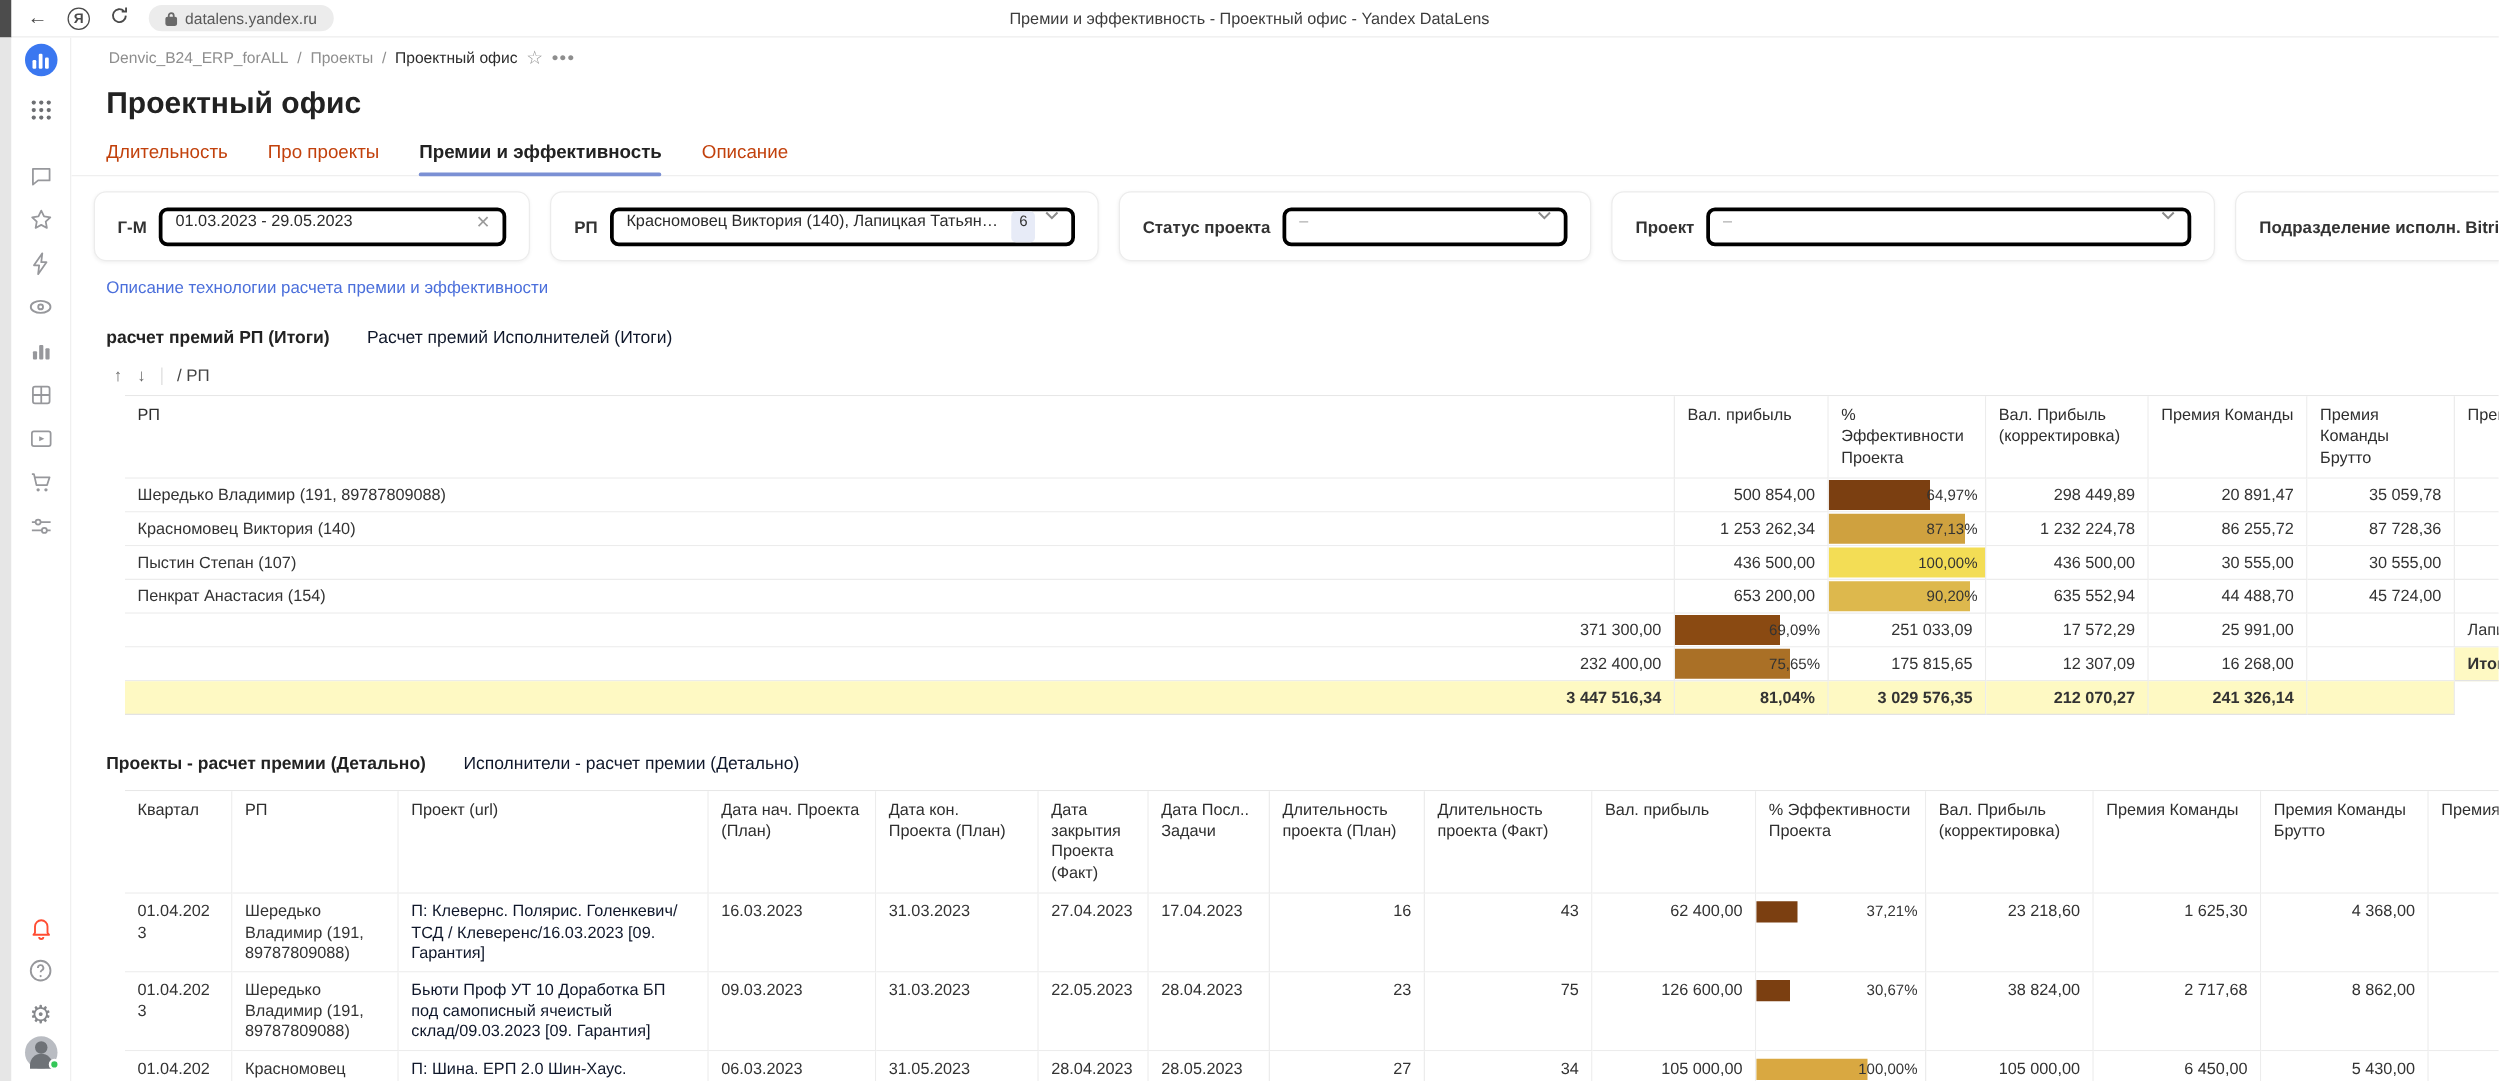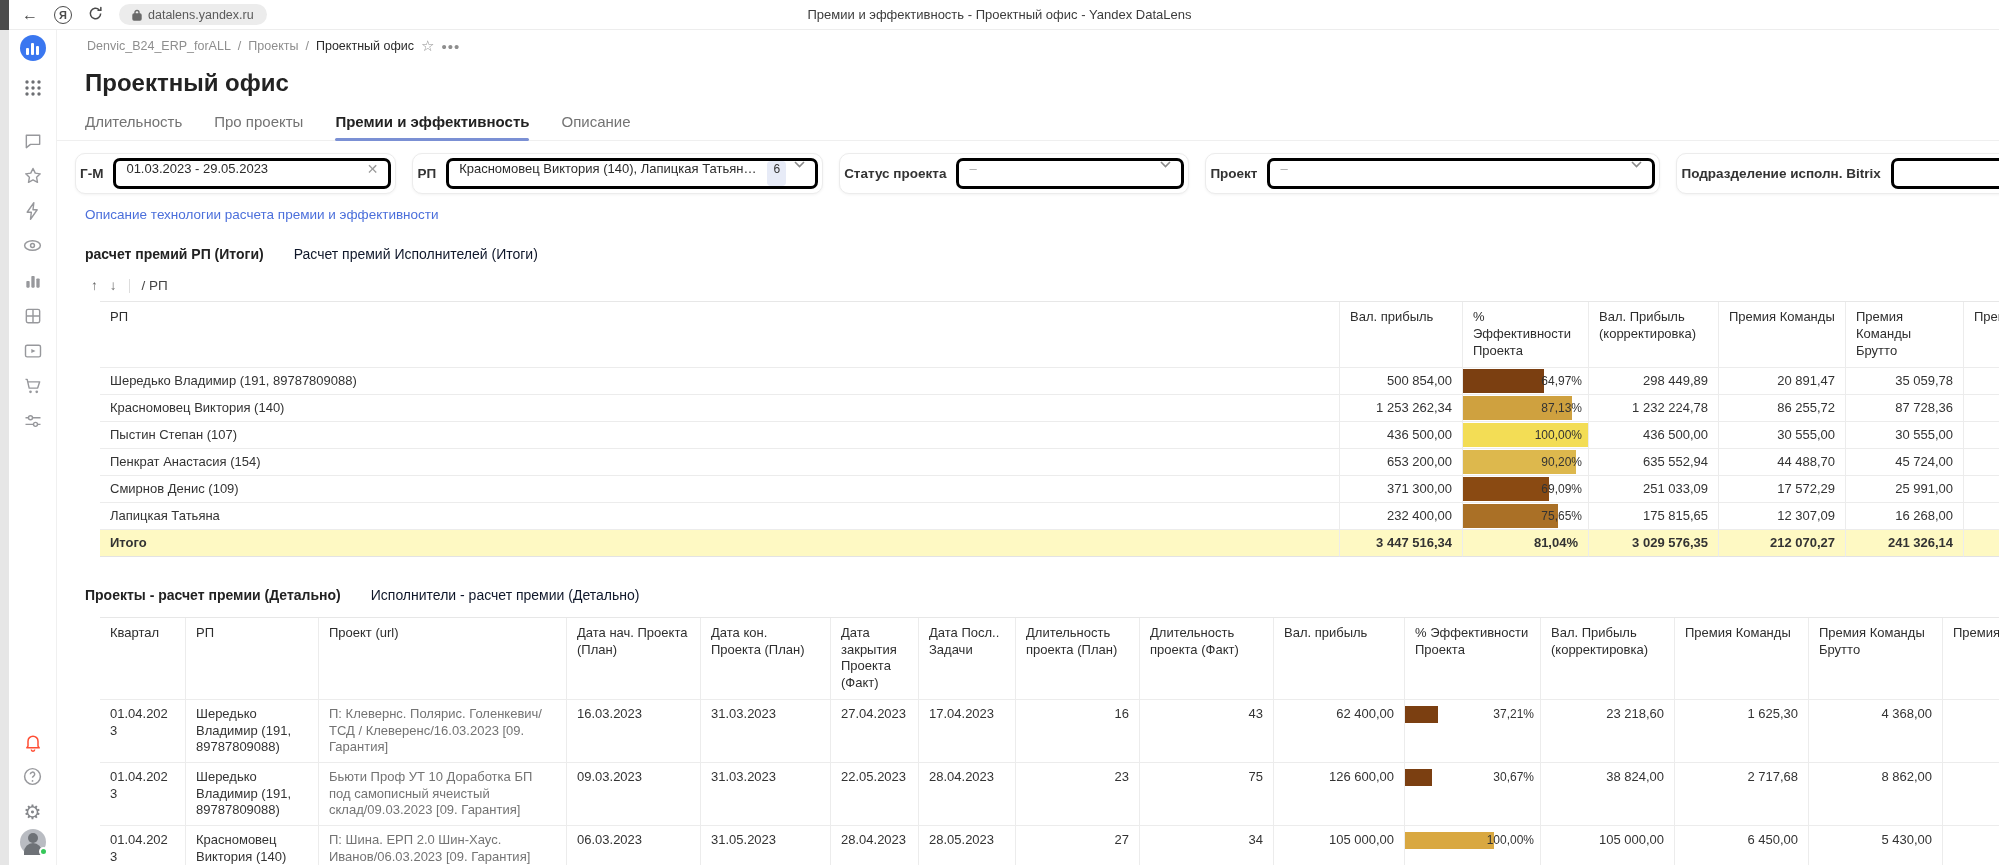--- a/index.html
+++ b/index.html
@@ -38,29 +38,29 @@
   
   .main { position:absolute; left:57px; top:30px; width:1942px; height:835px; overflow:hidden; background:#fff;}
   .breadcrumb { padding:7px 0 0 30px; font-size:12.5px; color:#8e8e8e; display:flex; align-items:center; gap:7px;}
   .breadcrumb .bc-item { cursor:pointer; }
   .breadcrumb .bc-last { color:#2b2b2b; }
   .bc-star { color:#8e8e8e; font-size:15px; cursor:pointer; }
   .bc-dots { color:#8e8e8e; font-size:15px; letter-spacing:1px; cursor:pointer;}
   .page-title { padding:14px 0 0 28px; font-size:24px; font-weight:700; color:#222; }
 
   .tabs { display:flex; gap:32px; padding:16px 0 0 28px; border-bottom:1px solid #efefef; }
-  .tab { font-size:15px; color:#737373; padding-bottom:10px; position:relative; cursor:pointer; white-space:nowrap;}
+  .tab { font-size:15px; color:#c2410c; padding-bottom:10px; position:relative; cursor:pointer; white-space:nowrap;}
   .tab.active { color:#222; font-weight:600;}
   .tab.active::after{ content:""; position:absolute; left:0; right:0; bottom:-1px; height:3px;
     background:#7b90d4; border-radius:2px;}
 
   
   .filters { display:flex; gap:16px; padding:12px 0 0 18px; }
   .fcard { background:#fff; border:1px solid #ececec; border-radius:10px; box-shadow:0 1px 3px rgba(0,0,0,.05);
-    height:41px; display:flex; align-items:center; gap:10px; padding:0 4px; flex:none;}
+    height:56px; display:flex; align-items:center; gap:10px; padding:0 18px; flex:none;}
   .flabel { font-size:13.5px; font-weight:600; color:#333; white-space:nowrap;}
   .fctrl { height:31px; border:3px solid #000000; border-radius:7px; background:#fff; display:flex;
     gap:8px; padding:0 10px; font-size:13px; color:#2b2b2b; cursor:pointer; overflow:hidden;}
   .fctrl .val { white-space:nowrap; overflow:hidden; text-overflow:ellipsis; }
   .fctrl .ph { color:#a9a9a9; }
   .clear-x { color:#9a9a9a; font-size:14px; margin-left:auto; cursor:pointer;}
   .badge { background:#e7ebf7; color:#333; border-radius:4px; font-size:12px; padding:1px 6px; flex:none;}
   .chev { flex:none; margin-left:auto; color:#8a8a8a;}
   .desc-link { display:block; padding:13px 0 0 28px; font-size:13.5px; color:#4b6fdb; cursor:pointer; width:max-content;}
 
@@ -80,21 +80,21 @@
   .tc.h { padding:7px 10px; line-height:1.3; align-content:start; color:#2e2e2e; overflow-wrap:break-word;}
   .t1 .tc.r { height:27px; line-height:26px; white-space:nowrap;}
   .tc.num { text-align:right; }
   .tc.barcell { position:relative; padding:0; }
   .bar { position:absolute; left:0; top:1px; bottom:1px; }
   .bar-label { position:absolute; right:6px; top:0; bottom:0; display:flex; align-items:center;
     font-size:12px; color:#333; z-index:2;}
   .t1 .tot .tc { background:#fef9c3; font-weight:700; border-bottom:1px solid #e3e3e3;}
 
   .t2 .tc.r2 { padding:6px 10px; line-height:1.28; font-size:13px; overflow-wrap:break-word;}
-  .t2 .link { color:#737373; cursor:pointer;}
+  .t2 .link { color:#0f172a; cursor:pointer;}
   .t2 .barcell .bar { top:6px; bottom:auto; height:17px;}
   .t2 .bar-label { top:6px; bottom:auto; height:17px;}
 </style>
 </head>
 <body>
 
 <div class="topbar">
   <span class="tb-ico">←</span>
   <span class="tb-circle">Я</span>
   <span class="tb-ico">
@@ -329,21 +329,20 @@
         <div class="tc r">Пенкрат Анастасия (154)</div>
         <div class="tc r num">653 200,00</div>
         <div class="tc barcell r">
           <div class="bar" style="width: 90.2%; background: rgb(221, 184, 77);"></div>
           <span class="bar-label">90,20%</span>
         </div>
         <div class="tc r num">635 552,94</div>
         <div class="tc r num">44 488,70</div>
         <div class="tc r num">45 724,00</div>
         <div class="tc r"></div>
-        <div class="tc r">Смирнов Денис (109)</div>
         <div class="tc r num">371 300,00</div>
         <div class="tc barcell r">
           <div class="bar" style="width: 69.09%; background: rgb(138, 74, 18);"></div>
           <span class="bar-label">69,09%</span>
         </div>
         <div class="tc r num">251 033,09</div>
         <div class="tc r num">17 572,29</div>
         <div class="tc r num">25 991,00</div>
         <div class="tc r"></div>
         <div class="tc r">Лапицкая Татьяна</div>

